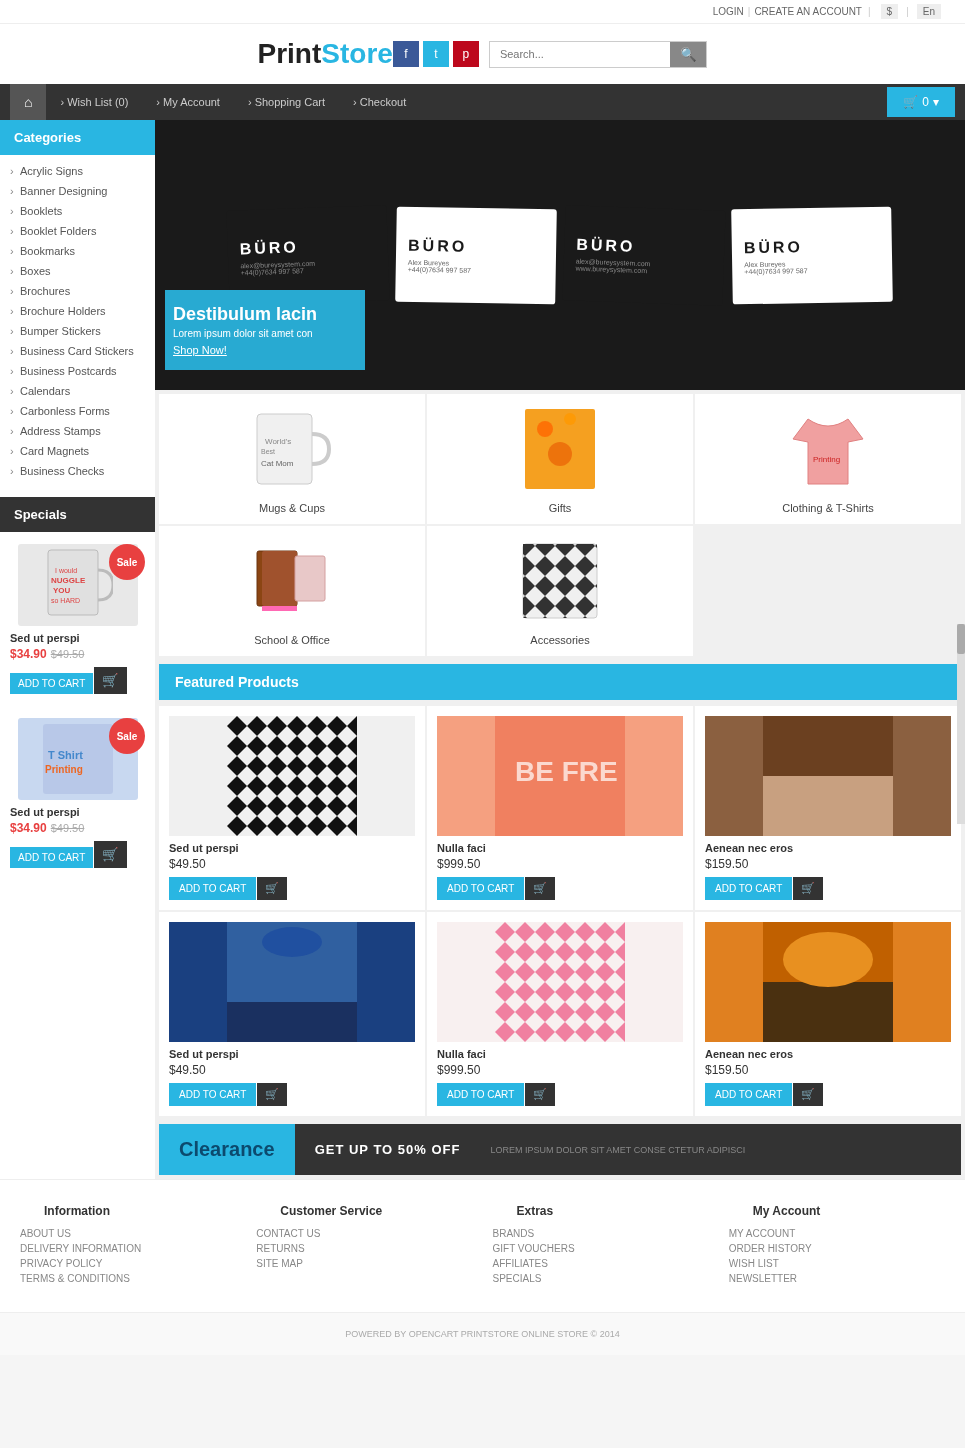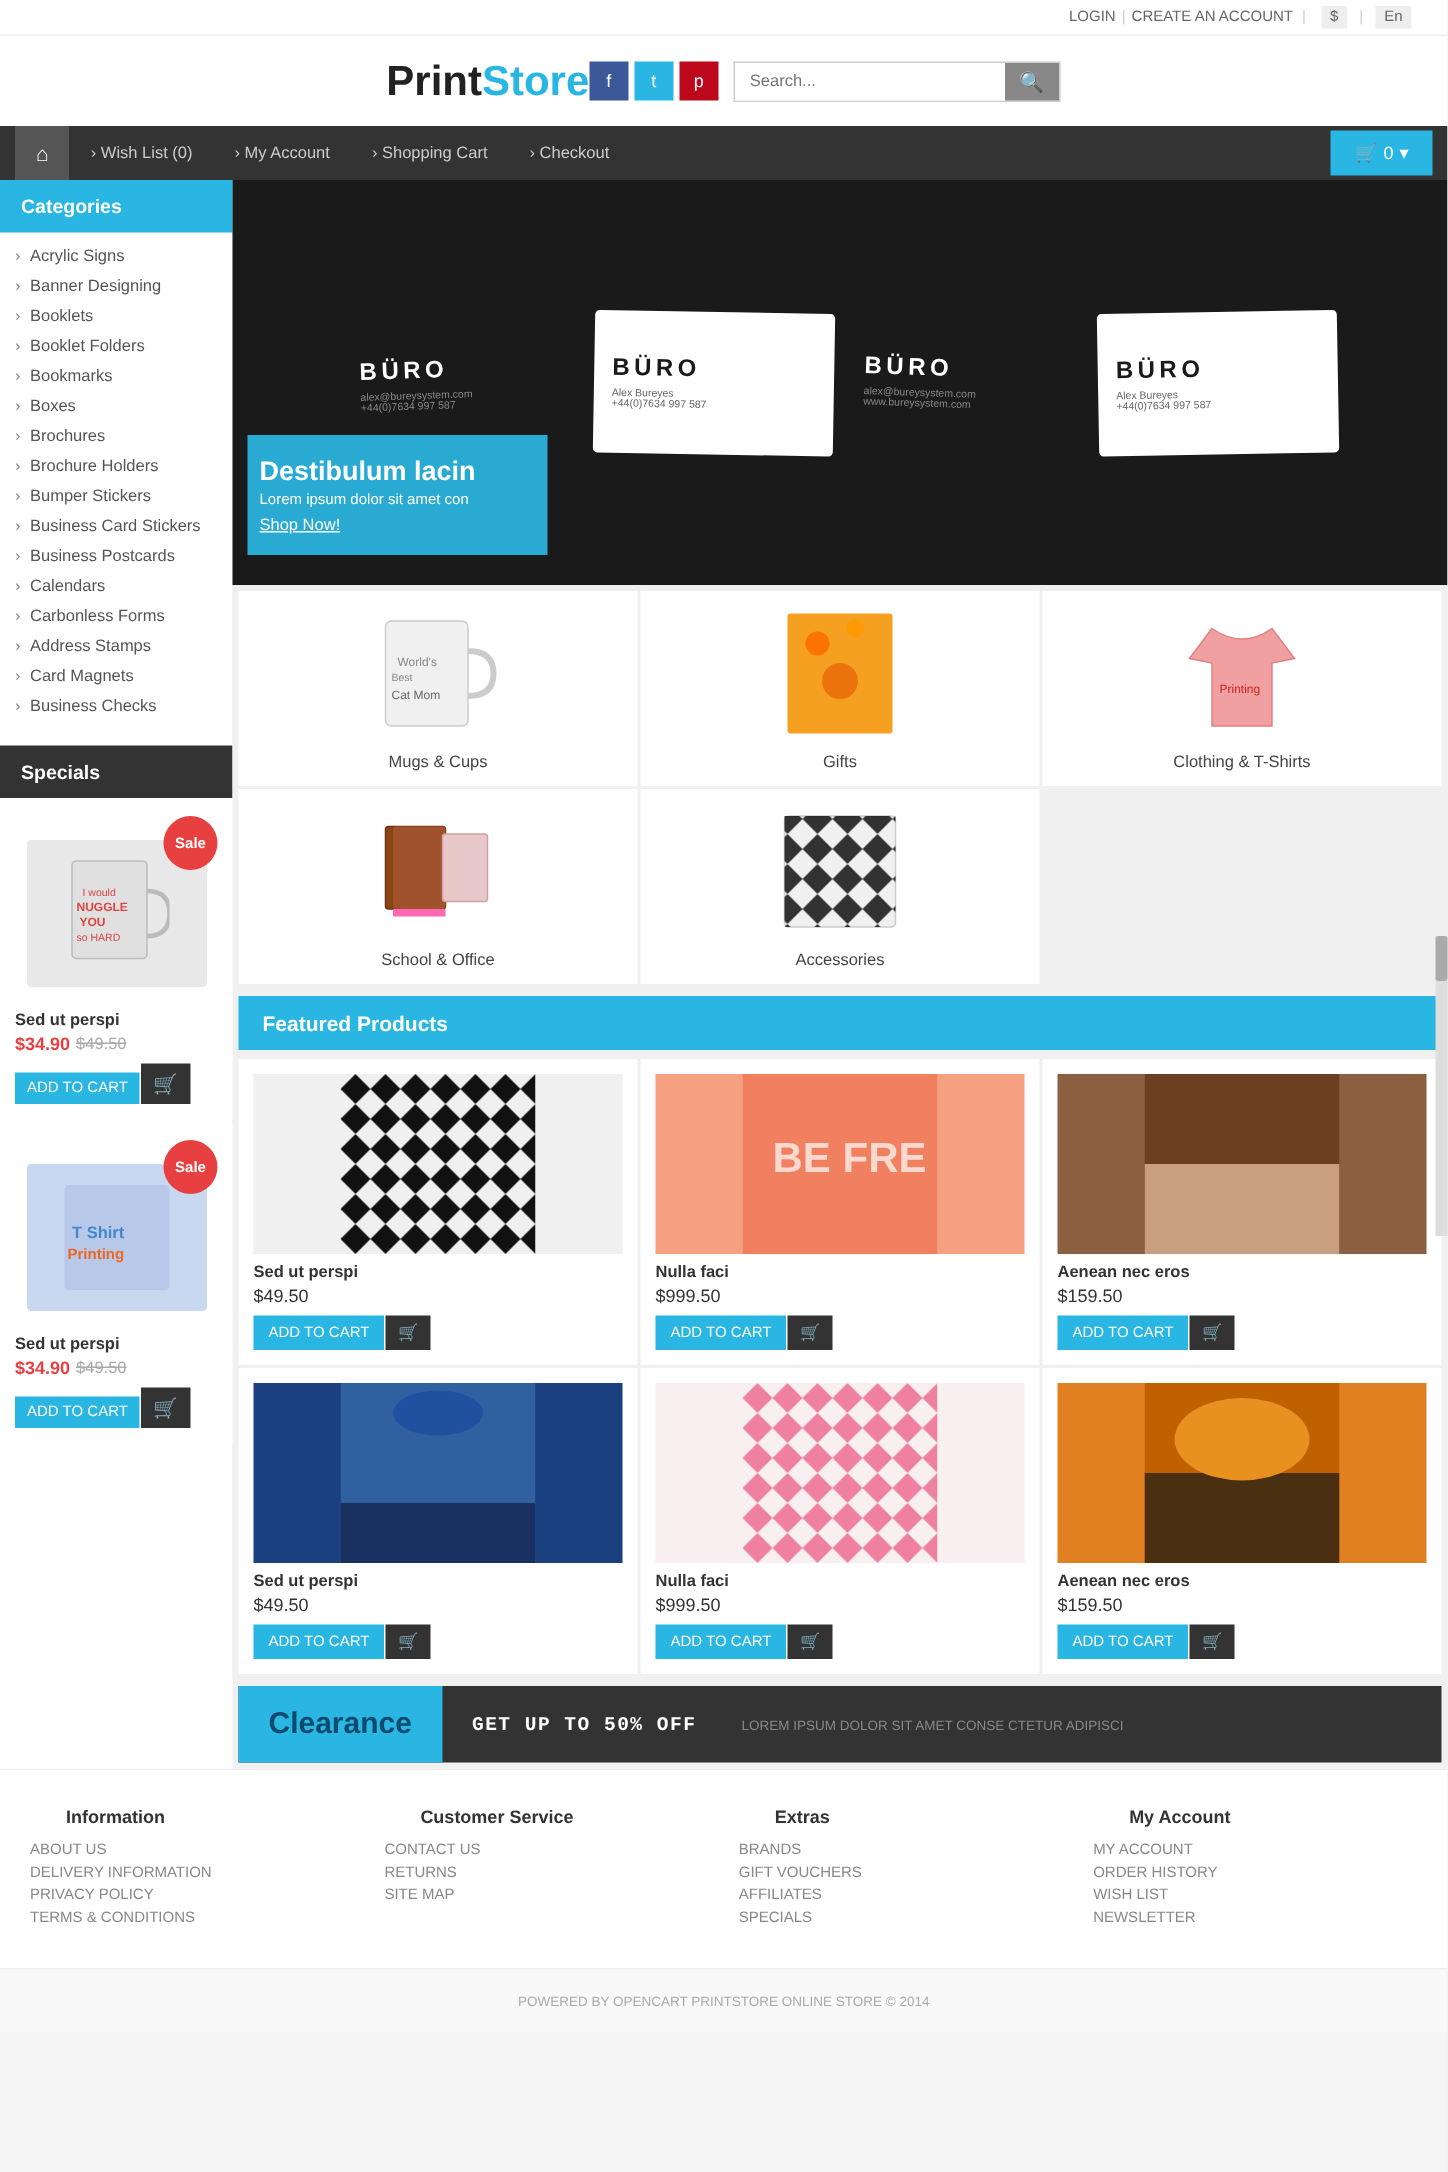--- a/index.html
+++ b/index.html
@@ -40,21 +40,21 @@
     .sidebar { width: 155px; min-width: 155px; background: #fff; padding: 0; }
     .categories-header { background: #29b6e2; color: #fff; padding: 10px 14px; font-size: 13px; font-weight: bold; }
     .cat-list { list-style: none; padding: 6px 0; }
     .cat-list li { padding: 4px 0 4px 20px; font-size: 11px; color: #555; cursor: pointer; position: relative; }
     .cat-list li::before { content: '›'; position: absolute; left: 10px; color: #888; }
 
     .specials-header { background: #333; color: #fff; padding: 10px 14px; font-size: 13px; font-weight: bold; margin-top: 10px; }
 
     .special-item { background: #fff; padding: 10px; margin-top: 2px; position: relative; }
     .sale-badge { position: absolute; top: 10px; right: 10px; background: #e84040; color: #fff; border-radius: 50%; width: 36px; height: 36px; display: flex; align-items: center; justify-content: center; font-size: 10px; font-weight: bold; z-index: 2; }
-    .special-img { width: 120px; height: 98px; background: #ddd; display: flex; align-items: center; justify-content: center; overflow: hidden; margin: 16px auto; }
+    .special-img { width: 120px; height: 82px; background: #ddd; display: flex; align-items: center; justify-content: center; overflow: hidden; margin: 0 auto; }
     .special-title { font-size: 11px; font-weight: bold; margin-top: 6px; color: #333; }
     .special-price-new { color: #e84040; font-size: 12px; font-weight: bold; }
     .special-price-old { color: #aaa; font-size: 11px; text-decoration: line-through; margin-left: 4px; }
     .add-to-cart-btn { background: #29b6e2; color: #fff; border: none; padding: 5px 8px; font-size: 10px; cursor: pointer; margin-top: 6px; display: flex; align-items: center; gap: 4px; }
     .cart-icon-btn { background: #333; color: #fff; border: none; padding: 5px 8px; cursor: pointer; }
 
     
     .content { flex: 1; padding: 0; }
 
     
@@ -77,21 +77,21 @@
     .product-img { width: 100%; height: 120px; background: #ddd; display: flex; align-items: flex-end; justify-content: center; overflow: hidden; }
     .product-title { font-size: 11px; font-weight: bold; color: #333; margin-top: 6px; }
     .product-price { color: #333; font-size: 12px; margin-top: 3px; }
     .product-btn-row { display: flex; margin-top: 6px; gap: 1px; }
     .product-add-btn { background: #29b6e2; color: #fff; border: none; padding: 5px 10px; font-size: 10px; cursor: pointer; }
     .product-cart-btn { background: #333; color: #fff; border: none; padding: 5px 8px; cursor: pointer; font-size: 11px; }
 
     
     .clearance-bar { margin: 4px; background: #333; display: flex; align-items: center; }
     .clearance-label { background: #29b6e2; color: #0c4a6e; padding: 14px 20px; font-size: 20px; font-weight: bold; }
-    .clearance-text { color: #fff; padding: 0 20px; font-size: 13px; font-weight: bold; letter-spacing: 1px; font-family: Liberation Mono, monospace; }
+    .clearance-text { color: #fff; padding: 0 20px; font-size: 13px; font-weight: bold; letter-spacing: 1px; }
     .clearance-sub { color: #888; font-size: 9px; padding-left: 10px; }
 
     
     .footer { background: #fff; padding: 24px 20px; border-top: 1px solid #eee; }
     .footer-cols { display: grid; grid-template-columns: repeat(4, 1fr); gap: 20px; }
     .footer-col-title { font-size: 12px; font-weight: bold; color: #333; margin-bottom: 10px; margin-left: 24px; }
     .footer-link { font-size: 10px; color: #888; margin-bottom: 4px; cursor: pointer; display: block; }
     .footer-bottom { text-align: center; padding: 16px; font-size: 9px; color: #aaa; background: #f9f9f9; border-top: 1px solid #eee; }
 
     

